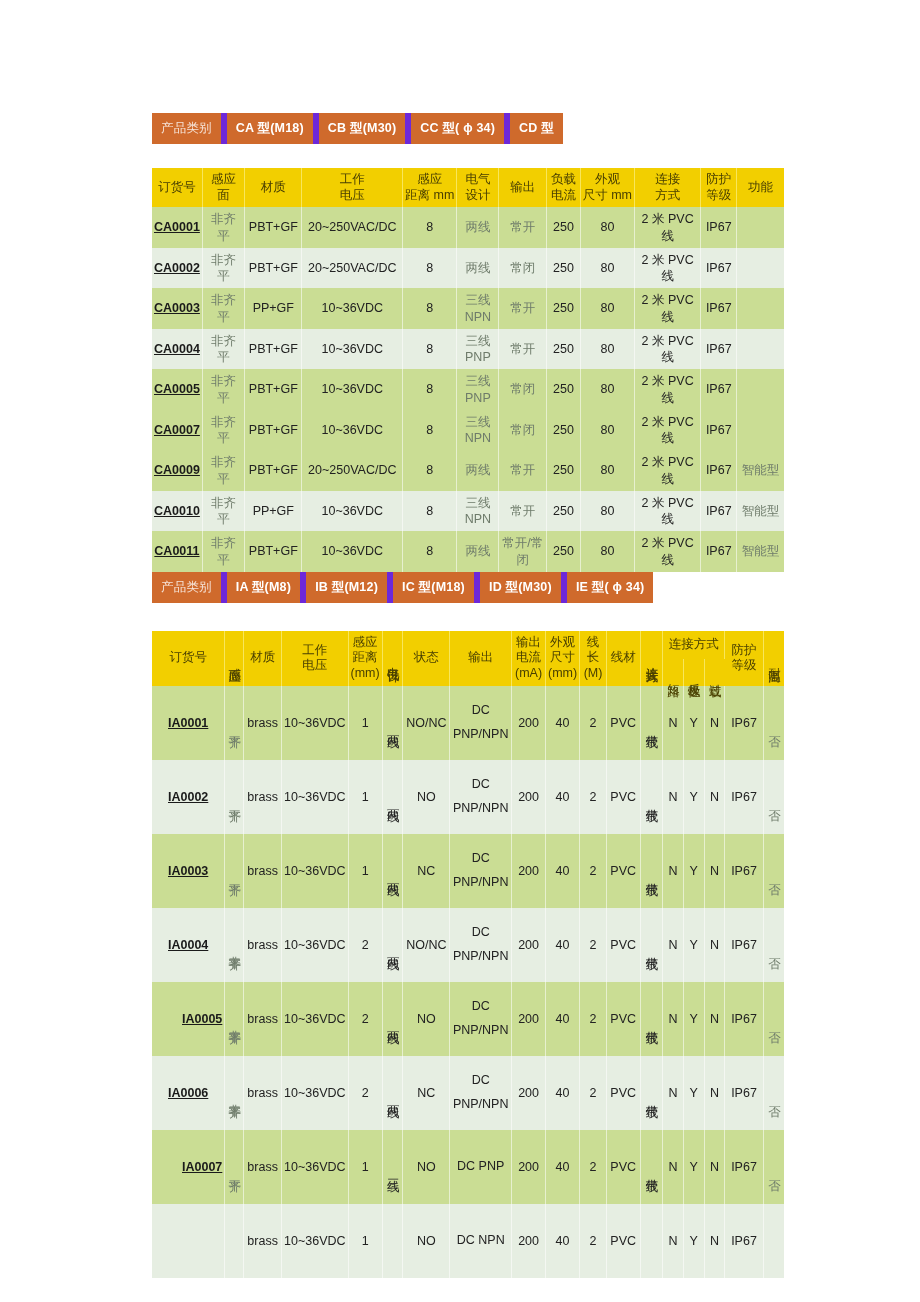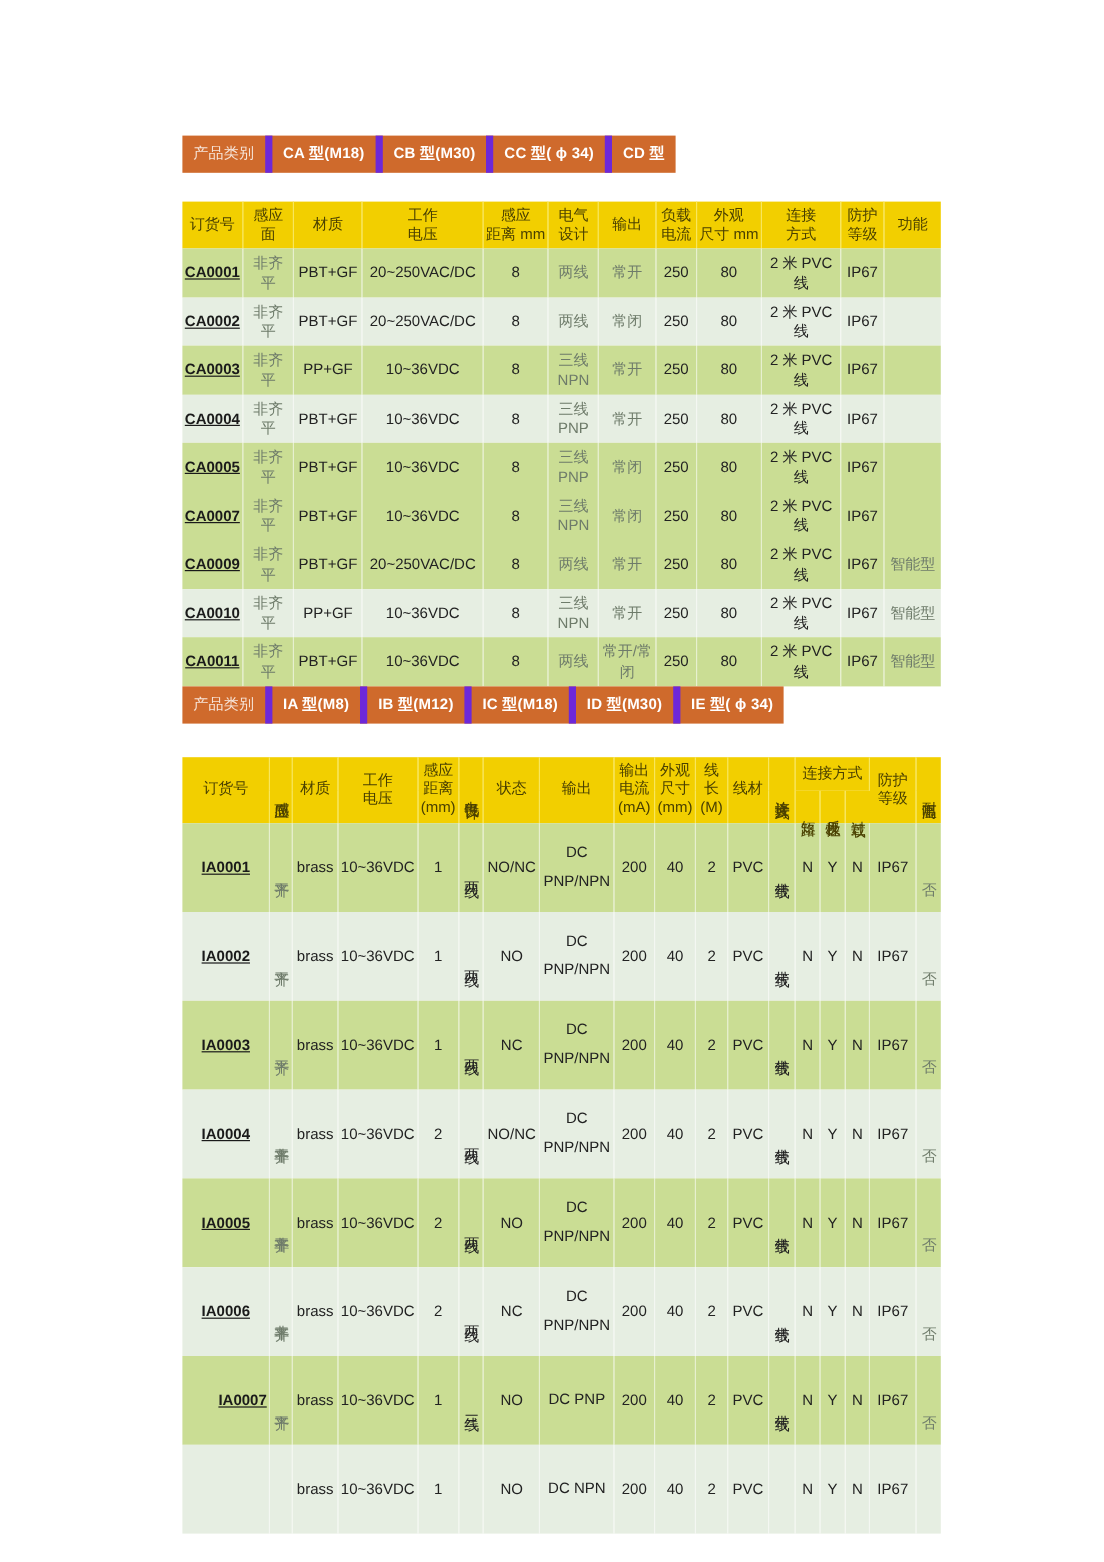--- a/index.html
+++ b/index.html
@@ -439,21 +439,21 @@
             <td>2</td>
             <td>PVC</td>
             <td><span class="vert">带线</span></td>
             <td>N</td>
             <td>Y</td>
             <td>N</td>
             <td>IP67</td>
             <td><span class="vert" style="color: rgb(110, 123, 106);">否</span></td>
           </tr>
           <tr class="odd">
-            <td style="height: 66px;"><span class="ordercode">IA0005</span></td>
+            <td style="height: 66px; text-align: right;"><span class="ordercode">IA0005</span></td>
             <td><span class="vert" style="color: rgb(110, 123, 106);">非齐平</span></td>
             <td>brass</td>
             <td>10~36VDC</td>
             <td>2</td>
             <td><span class="vert">两线</span></td>
             <td>NO</td>
             <td style="line-height: 1.9;">DC PNP/NPN</td>
             <td>200</td>
             <td>40</td>
             <td>2</td>

